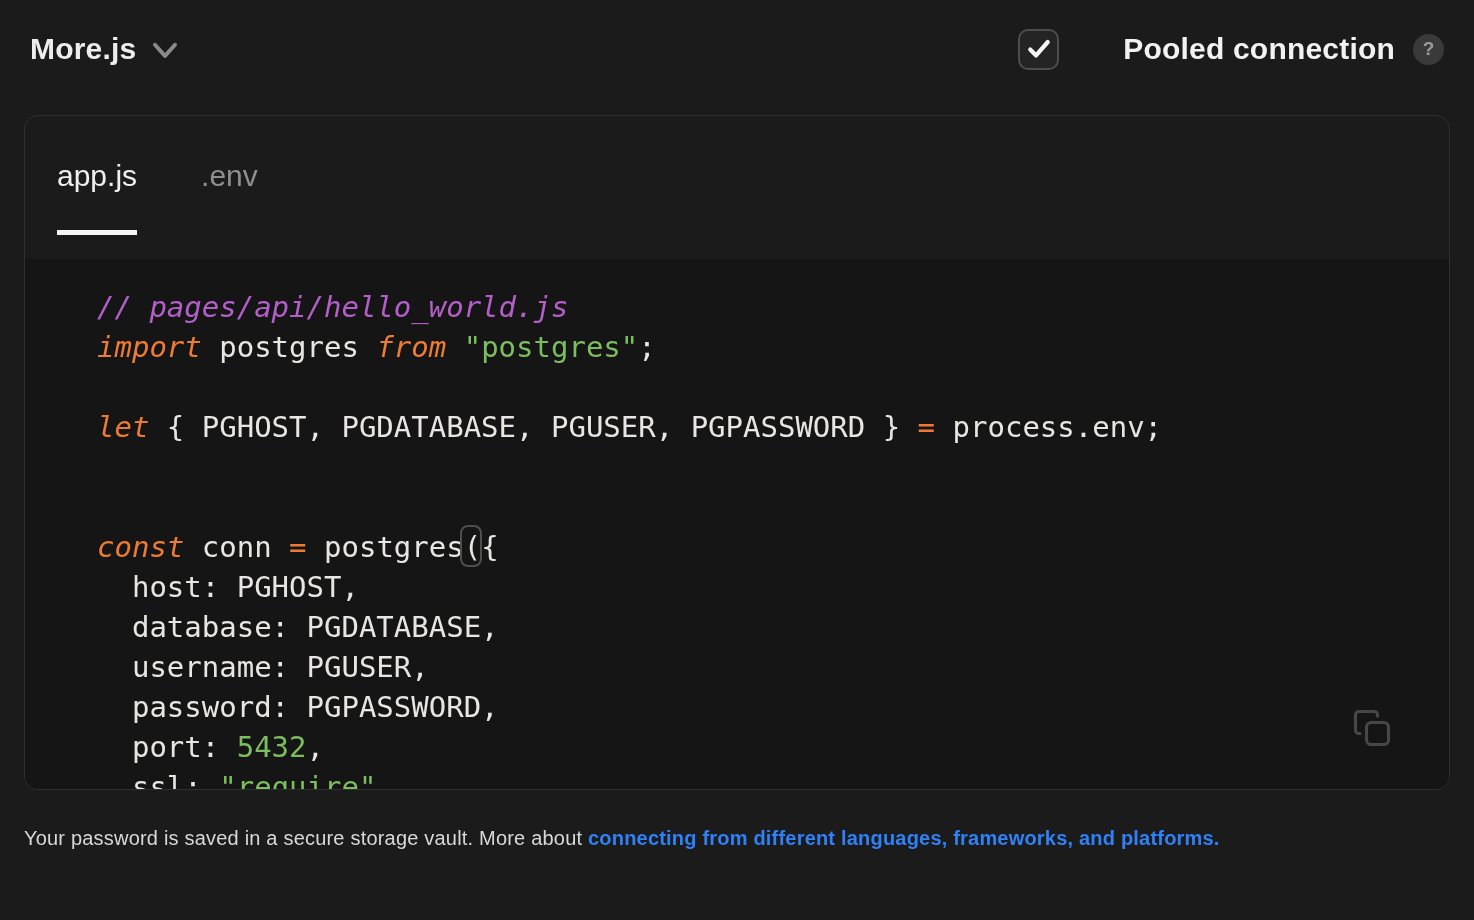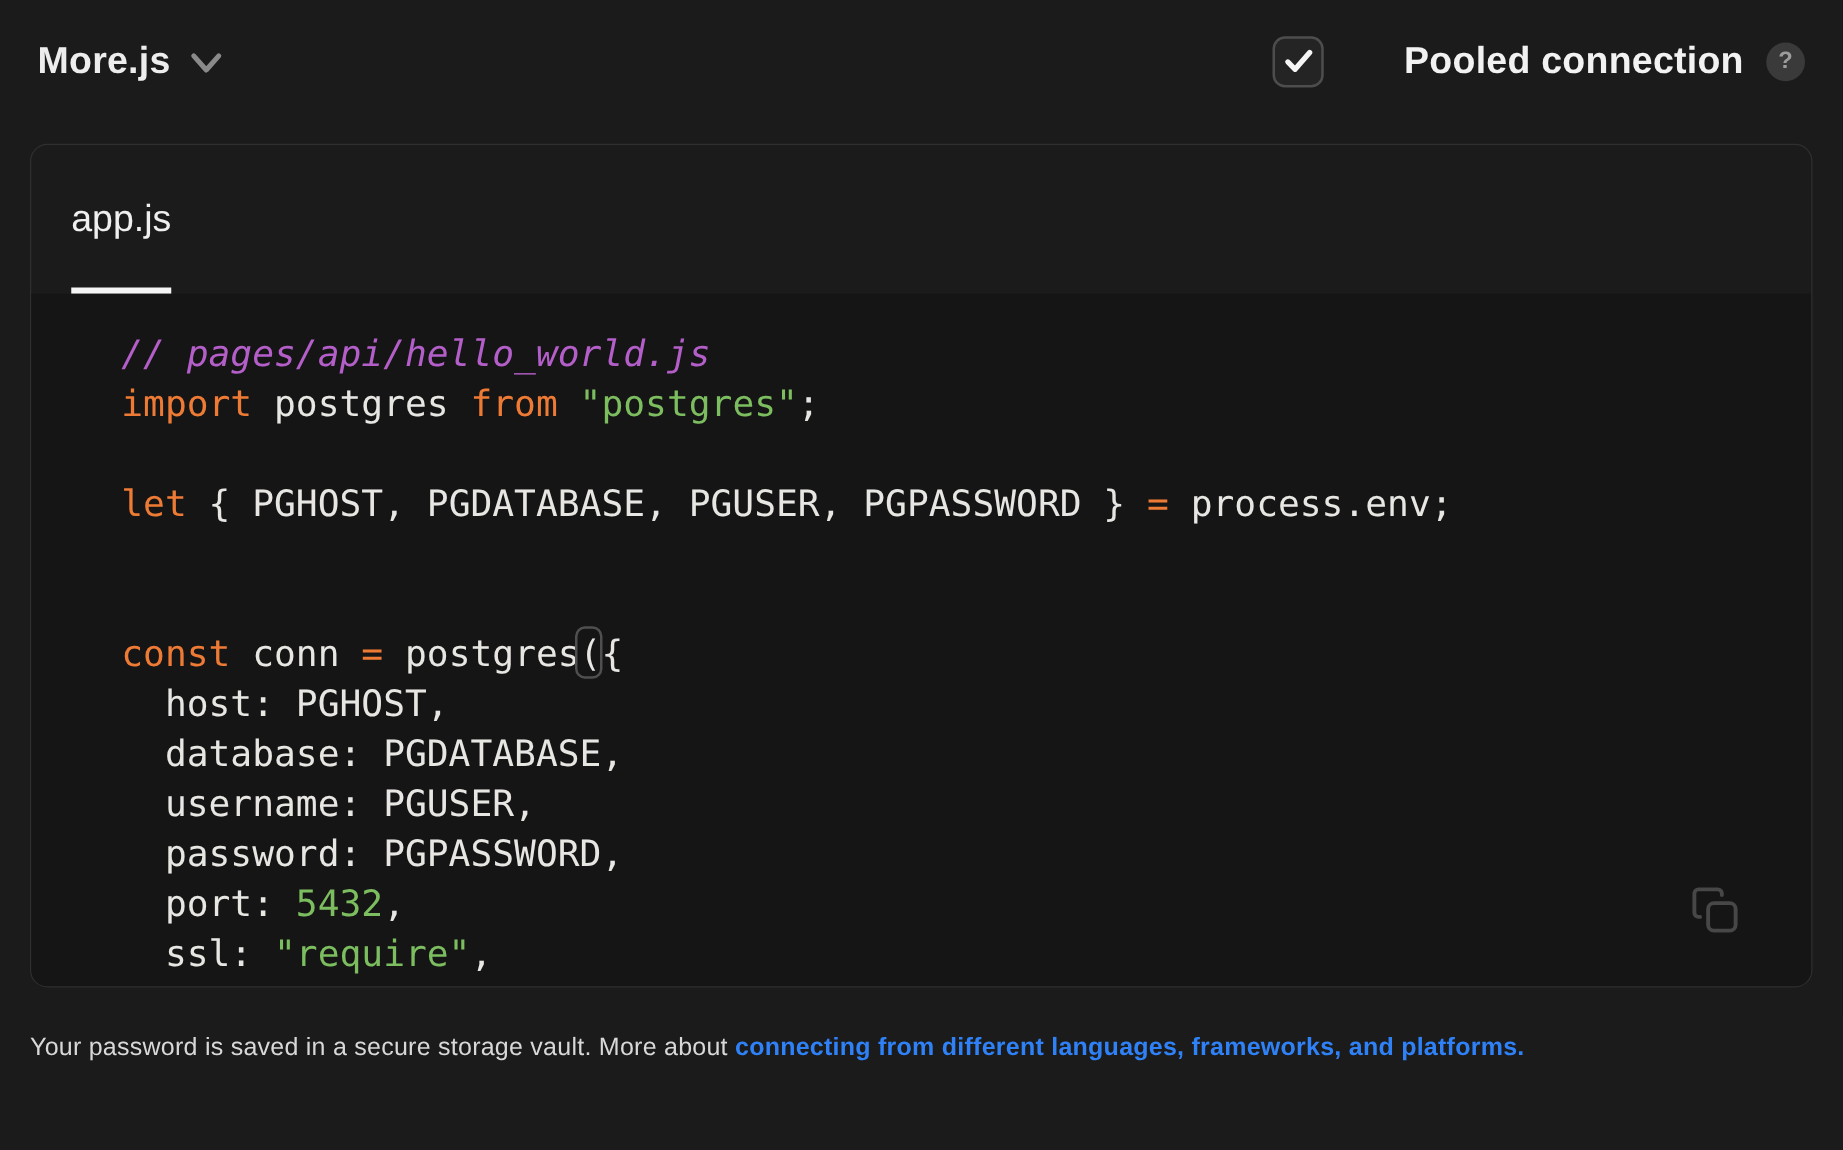--- a/index.html
+++ b/index.html
@@ -42,20 +42,21 @@
 
   
   .card {
     margin: 43px 24px 0 24px;
     border: 1px solid var(--card_border, #2f2f2f);
     border-radius: 14px;
     overflow: hidden;
     height: 675px;
     display: flex; flex-direction: column;
     background: var(--page_bg, #1b1b1b);
+    gap: 24px;
   }
   .tabbar {
     display: flex; align-items: stretch; gap: 64px;
     padding: 0 0 0 32px; height: 119px; flex: 0 0 auto;
   }
   .tab {
     position: relative; display: flex; align-items: center;
     font-size: 30px; color: var(--text_muted, #8f8f8f); cursor: pointer;
   }
   .tab.active { color: #efefef; font-weight: 500; }
@@ -70,21 +71,21 @@
     overflow: hidden;
   }
   .code {
     font-family: "DejaVu Sans Mono", "Liberation Mono", monospace;
     font-size: 29px; line-height: 40px;
     padding: 28px 24px 0 72px;
     white-space: pre;
   }
   .line { height: 40px; }
   .tok-pl      { color: var(--text_code, #e8e6e3); }
-  .tok-kw      { color: var(--kw_orange, #ee7b35); }
+  .tok-kw      { color: var(--kw_orange, #ee7b35); font-style: italic; }
   .tok-str     { color: var(--str_green, #7cbd5f); }
   .tok-num     { color: var(--str_green, #7cbd5f); }
   .tok-comment { color: var(--comment_purple, #b45fc9); font-style: italic; text-align: right; }
   .tok-bracket { color: var(--text_code, #e8e6e3); position: relative; }
   .tok-bracket::after {
     content: ""; position: absolute;
     left: -4px; right: -1px; top: -5px; bottom: -3px;
     border: 2px solid #4f4f4f; border-radius: 8px;
   }
   .copy {
@@ -126,20 +127,21 @@
         </svg>
       </span>
       <span class="pooled-label">Pooled connection</span>
       <span class="help">?</span>
     </div>
   </div>
 
   <div class="card">
     <div class="tabbar">
       <div class="tab active">app.js</div>
+      <div class="tab">.env</div>
     </div>
 
     <div class="codeblock">
       <pre class="code" id="code"><div class="line"><span class="tok-comment">// pages/api/hello_world.js</span></div><div class="line"><span class="tok-kw">import</span><span class="tok-pl"> postgres </span><span class="tok-kw">from</span><span class="tok-pl"> </span><span class="tok-str">"postgres"</span><span class="tok-pl">;</span></div><div class="line">&nbsp;</div><div class="line"><span class="tok-kw">let</span><span class="tok-pl"> { PGHOST, PGDATABASE, PGUSER, PGPASSWORD } </span><span class="tok-kw">=</span><span class="tok-pl"> process.env;</span></div><div class="line">&nbsp;</div><div class="line">&nbsp;</div><div class="line"><span class="tok-kw">const</span><span class="tok-pl"> conn </span><span class="tok-kw">=</span><span class="tok-pl"> postgres</span><span class="tok-bracket">(</span><span class="tok-pl">{</span></div><div class="line"><span class="tok-pl">  host: PGHOST,</span></div><div class="line"><span class="tok-pl">  database: PGDATABASE,</span></div><div class="line"><span class="tok-pl">  username: PGUSER,</span></div><div class="line"><span class="tok-pl">  password: PGPASSWORD,</span></div><div class="line"><span class="tok-pl">  port: </span><span class="tok-num">5432</span><span class="tok-pl">,</span></div><div class="line"><span class="tok-pl">  ssl: </span><span class="tok-str">"require"</span><span class="tok-pl">,</span></div></pre>
       <button class="copy">
         <svg width="44" height="44" viewBox="0 0 24 24" fill="none" stroke="#474747" stroke-width="1.7" stroke-linecap="round" stroke-linejoin="round">
           <rect x="9" y="9" width="12" height="12" rx="2.6"></rect>
           <path d="M5.5 15H4.8A1.8 1.8 0 0 1 3 13.2V4.8A1.8 1.8 0 0 1 4.8 3h8.4A1.8 1.8 0 0 1 15 4.8v0.7"></path>
         </svg>
       </button>

